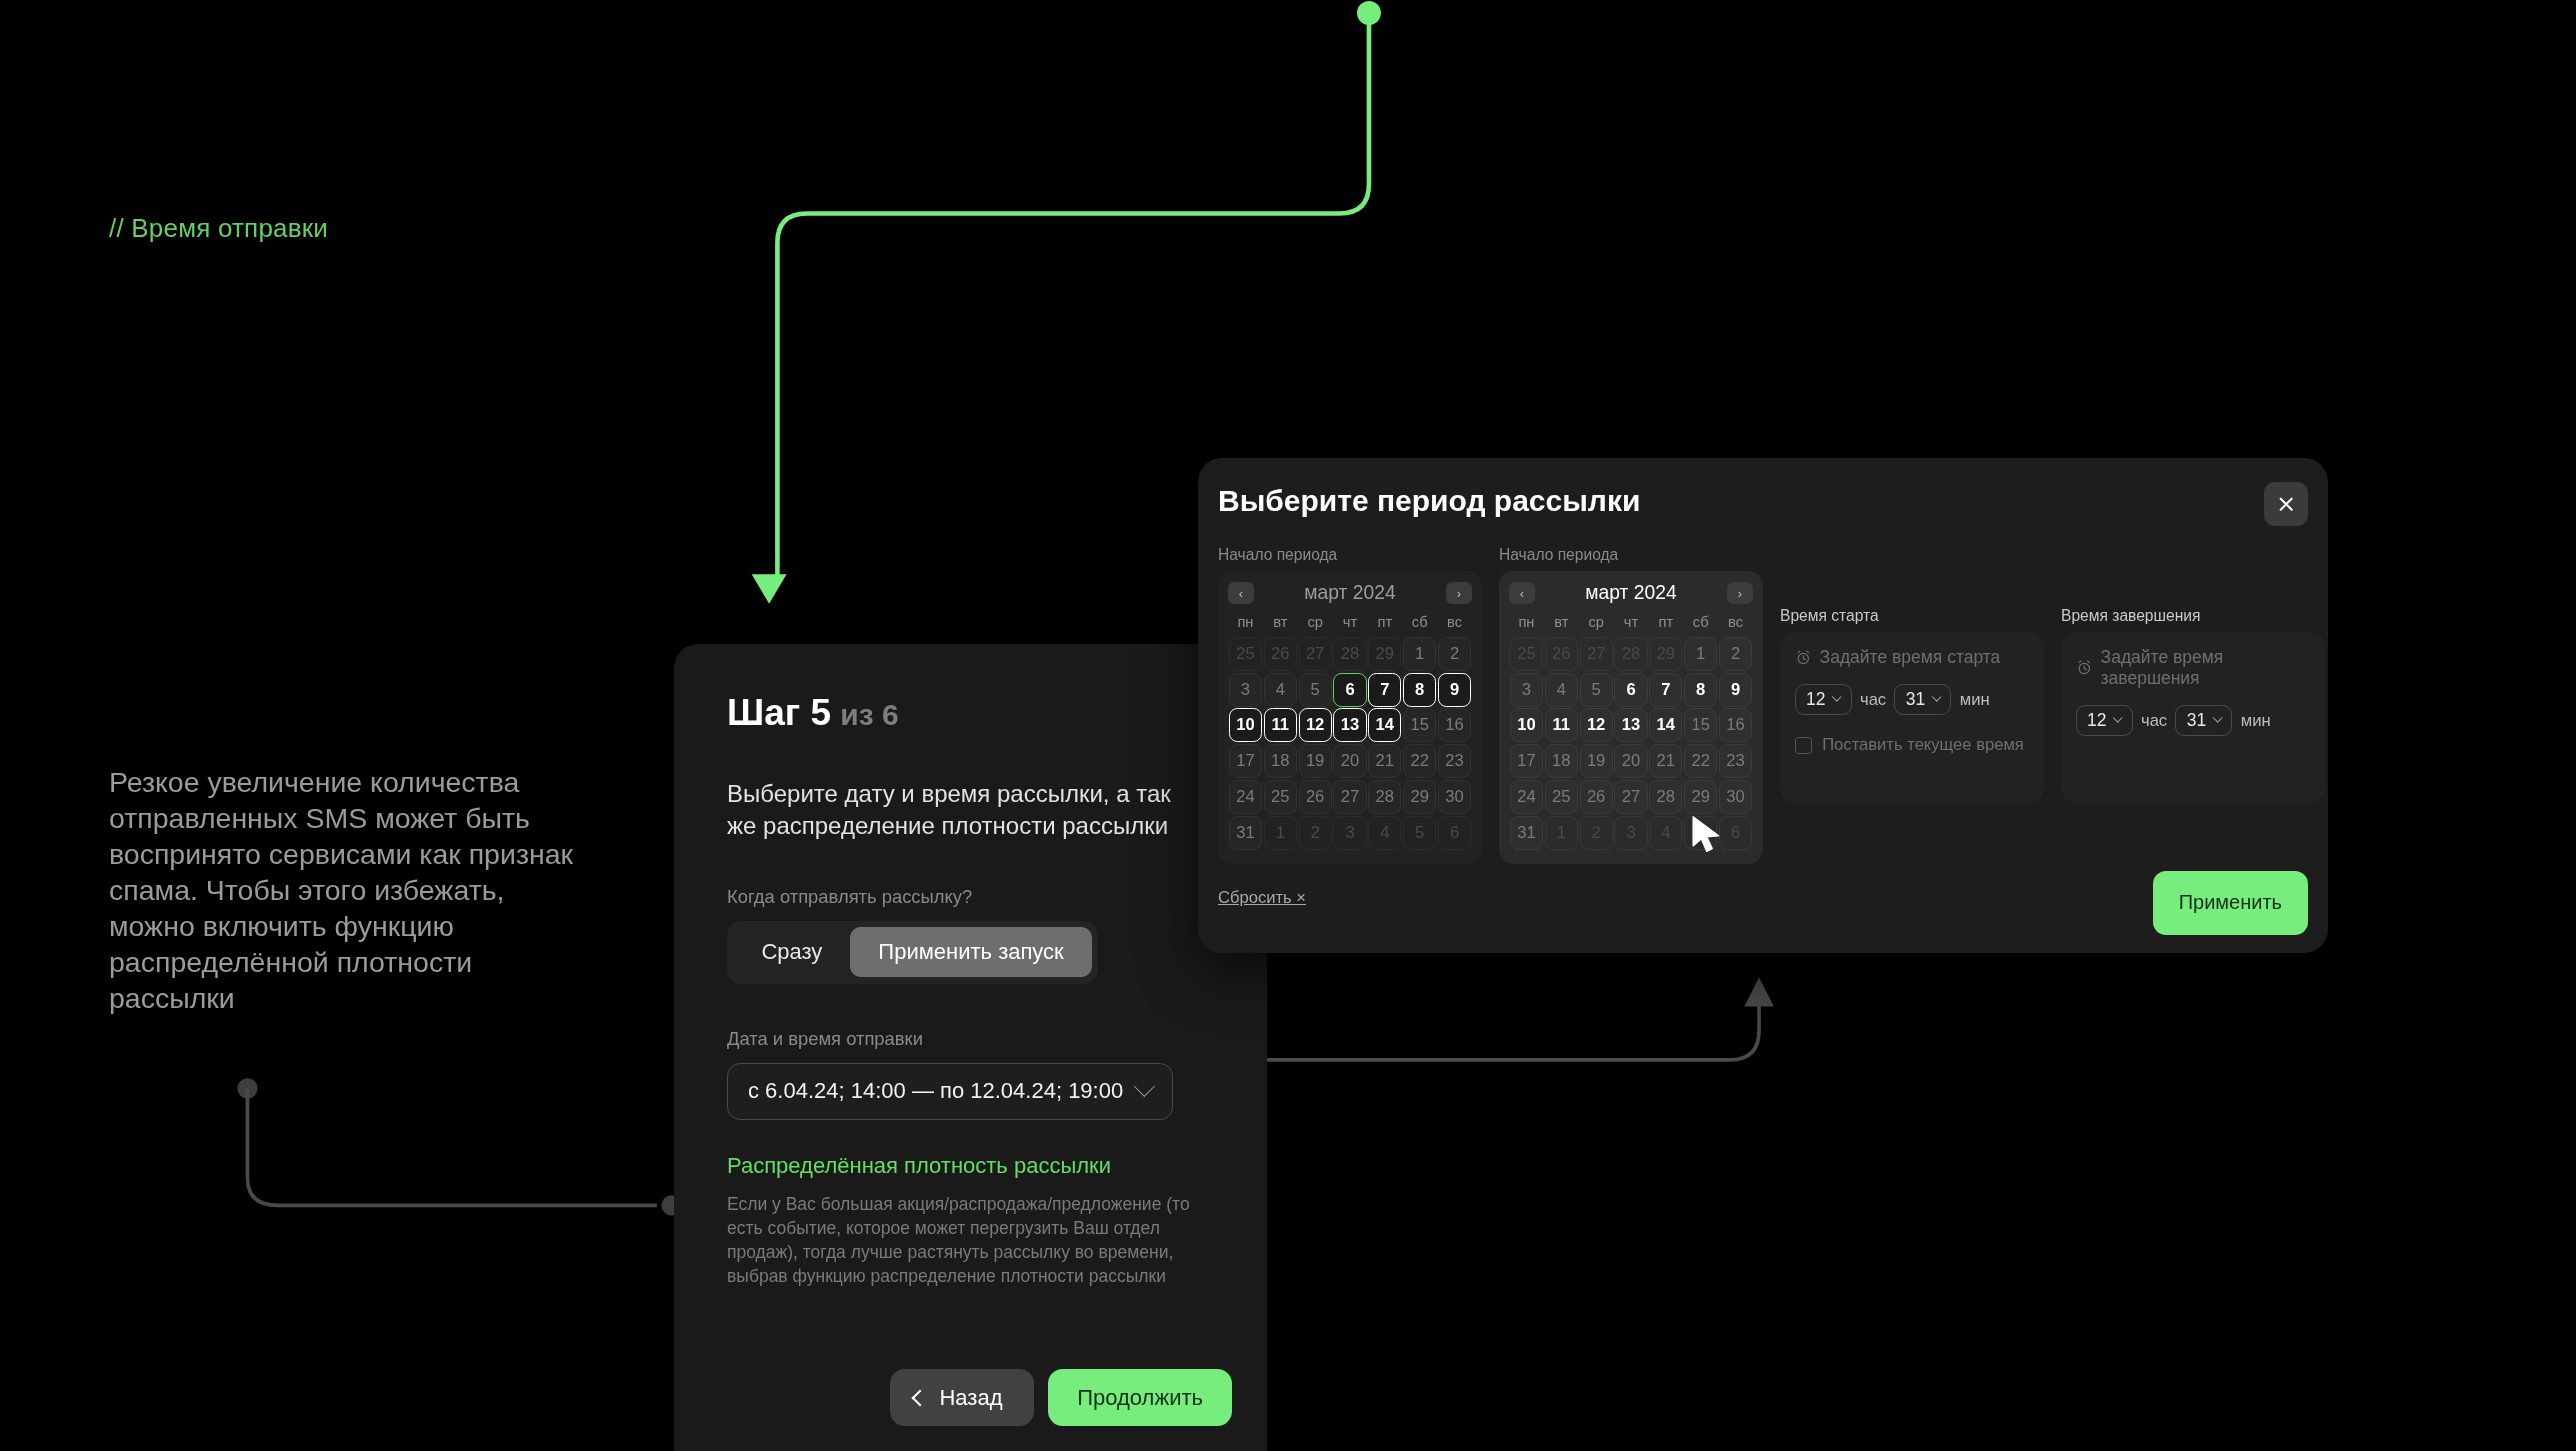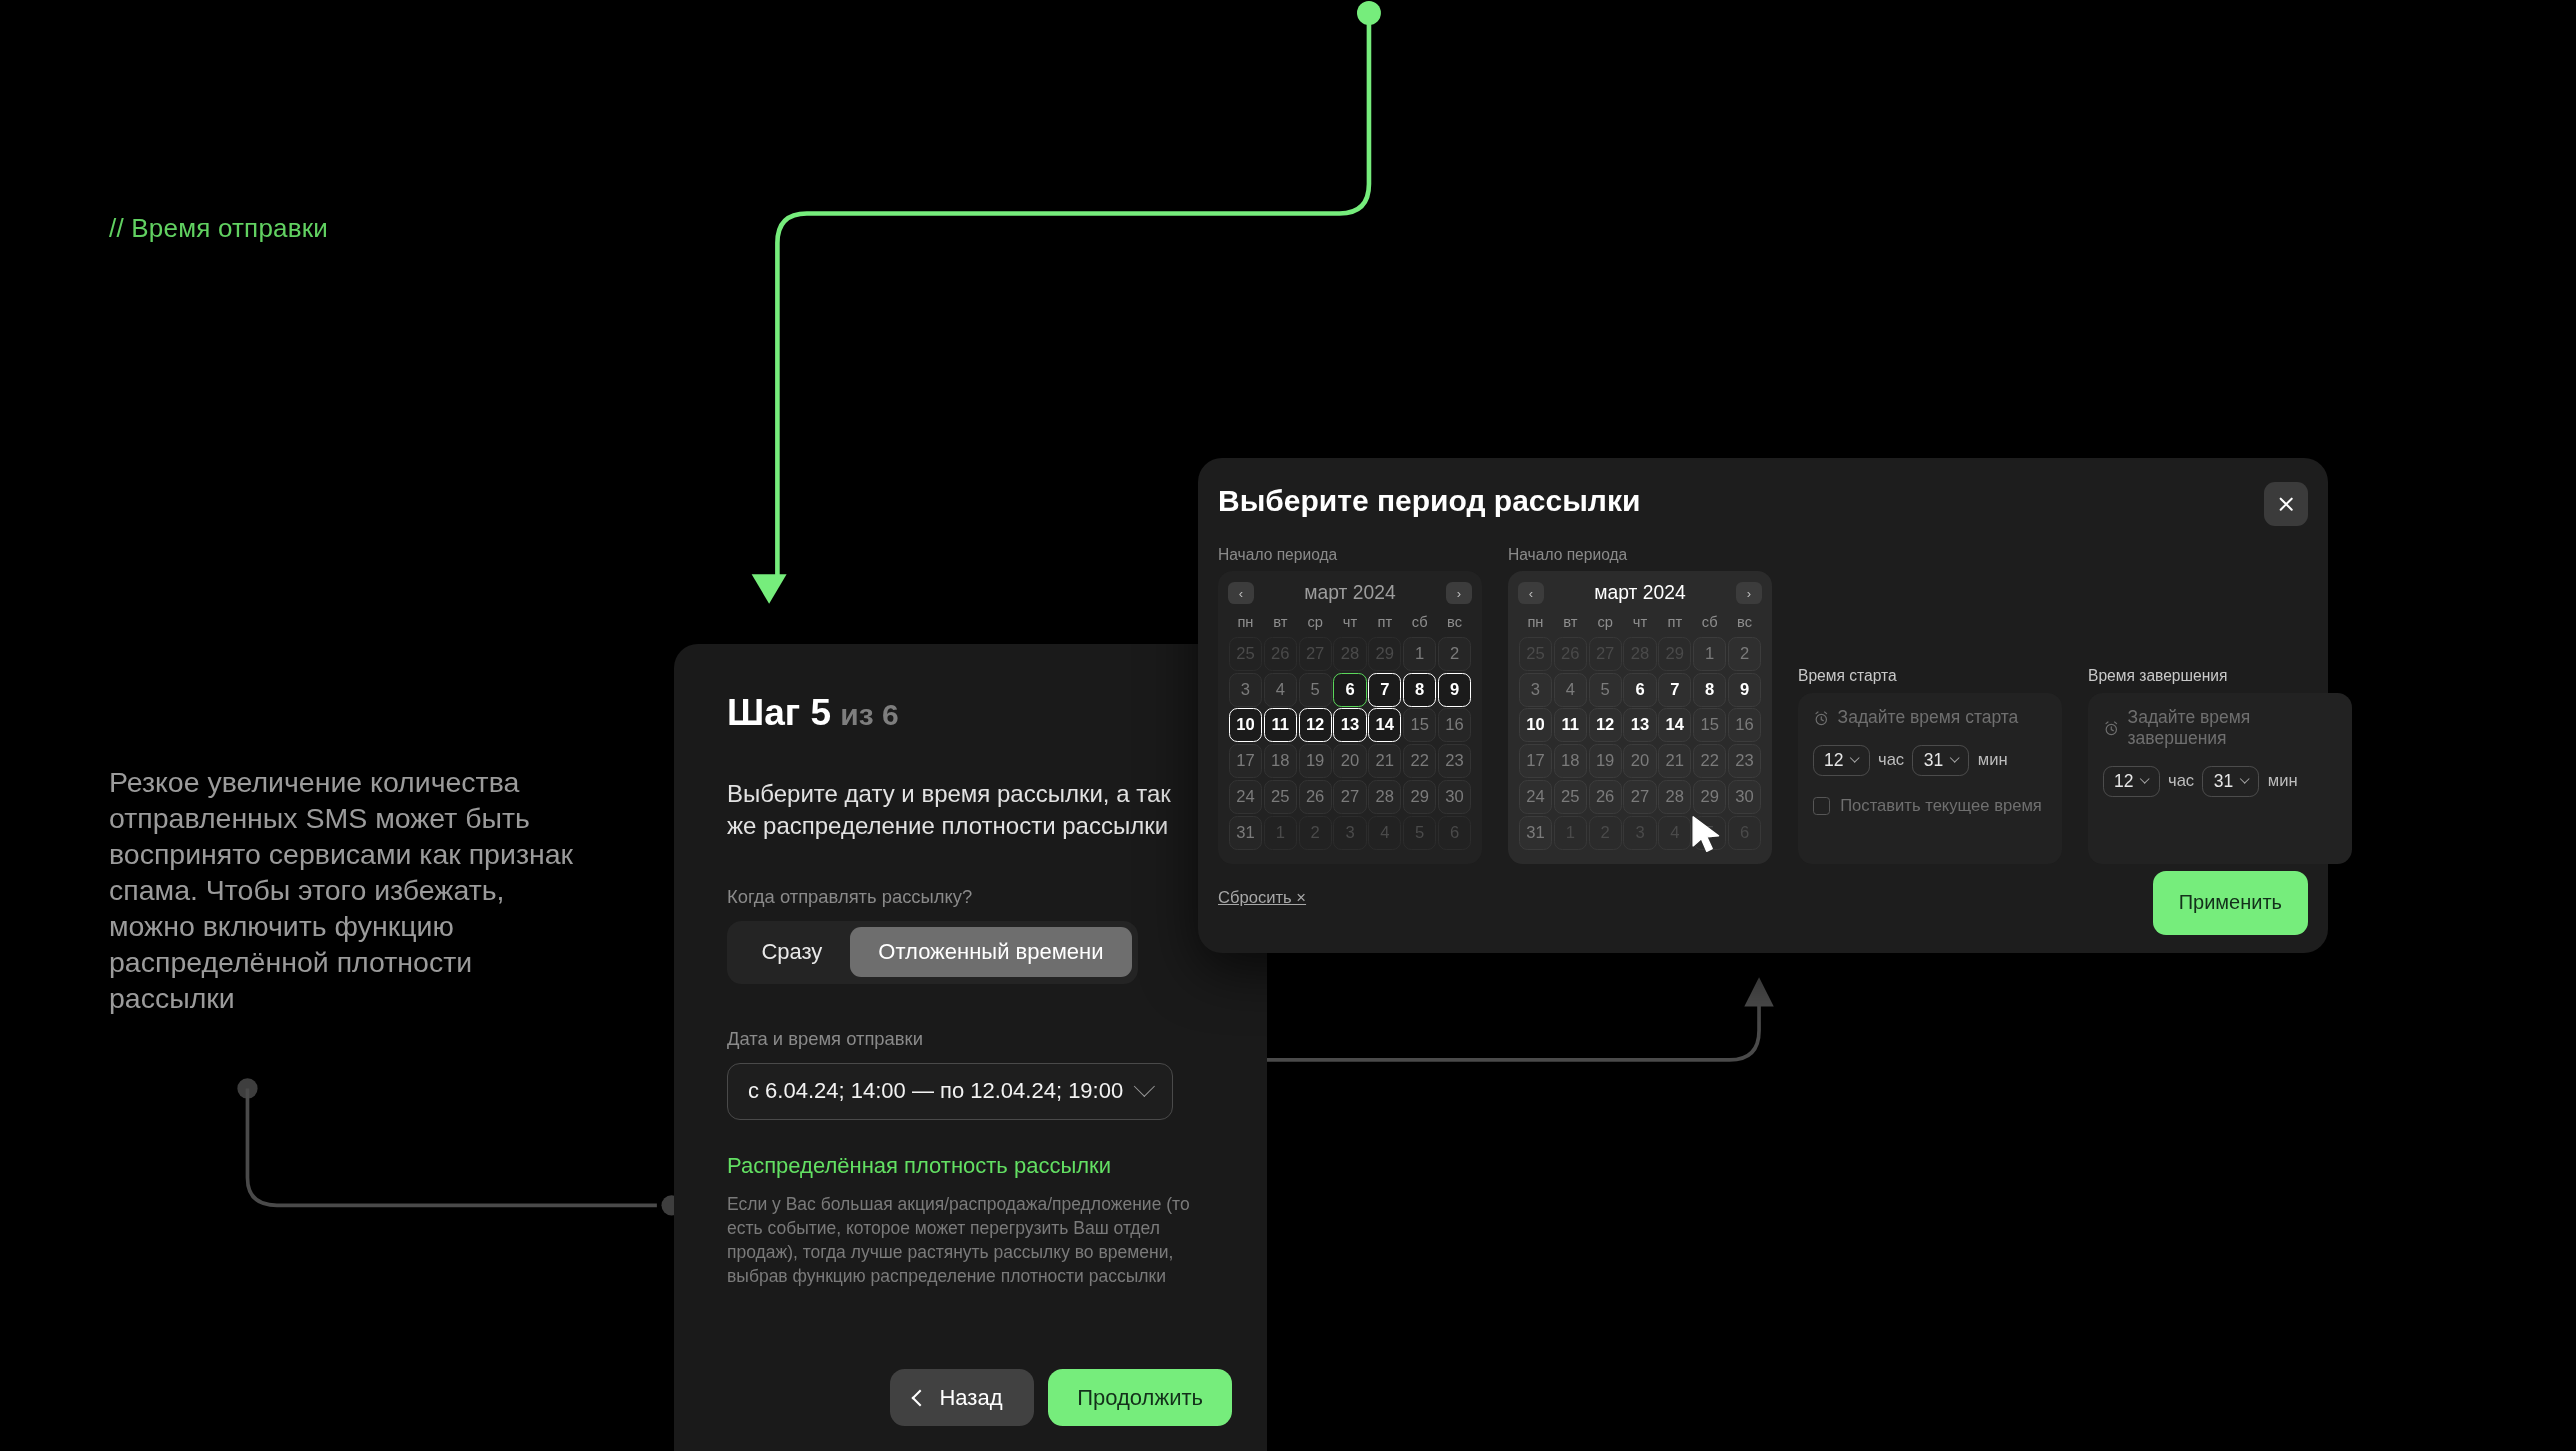--- a/index.html
+++ b/index.html
@@ -104,21 +104,21 @@
   }
   .modal-close {
     position: absolute; right: 20px; top: 24px;
     width: 44px; height: 44px; border-radius: 11px; background: #3B3B3B;
     display: flex; align-items: center; justify-content: center; cursor: pointer; border: 0;
   }
   .modal-close svg { width: 18.4px; height: 18.4px; }
 
   .cols {
     position: absolute; left: 20px; top: 88px; right: 36px;
-    display: flex; gap: 26px; align-items: flex-end;
+    display: flex; gap: 17px; align-items: center;
   }
   .col { display: flex; flex-direction: column; }
   .col-label { color: #8A8A8A; font-size: 15.6px; margin-bottom: 7.4px; }
   .col-label.bright { color: #C9C9C9; }
 
   .cal {
     width: 264px; background: #222222; border-radius: 14.7px; padding: 11px 10px 13px 10px;
   }
   .cal.active { background: #2B2B2B; }
   .cal-head { display: flex; align-items: center; justify-content: space-between; margin-bottom: 5.5px; }
@@ -204,21 +204,21 @@
   <div class="step-card">
     <div class="step-title">
       <span>Шаг 5</span><span class="of">из 6</span>
     </div>
 
     <div class="step-sub">Выберите дату и время рассылки, а так же распределение плотности рассылки</div>
 
     <div class="field-label">Когда отправлять рассылку?</div>
     <div class="segmented" id="segmented">
         <button class="seg">Сразу</button>
-        <button class="seg active">Отложенный времени</button>
+        <button class="seg active">Применить запуск</button>
       </div>
 
     <div class="field-label">Дата и время отправки</div>
     <div class="select-box">
       <span class="val">с 6.04.24; 14:00 — по 12.04.24; 19:00</span>
       <span class="chev"></span>
     </div>
 
     <div class="density-title">Распределённая плотность рассылки</div>
     <div class="density-desc">Если у Вас большая акция/распродажа/предложение (то есть событие, которое может перегрузить Ваш отдел продаж), тогда лучше растянуть рассылку во времени, выбрав функцию распределение плотности рассылки</div>

